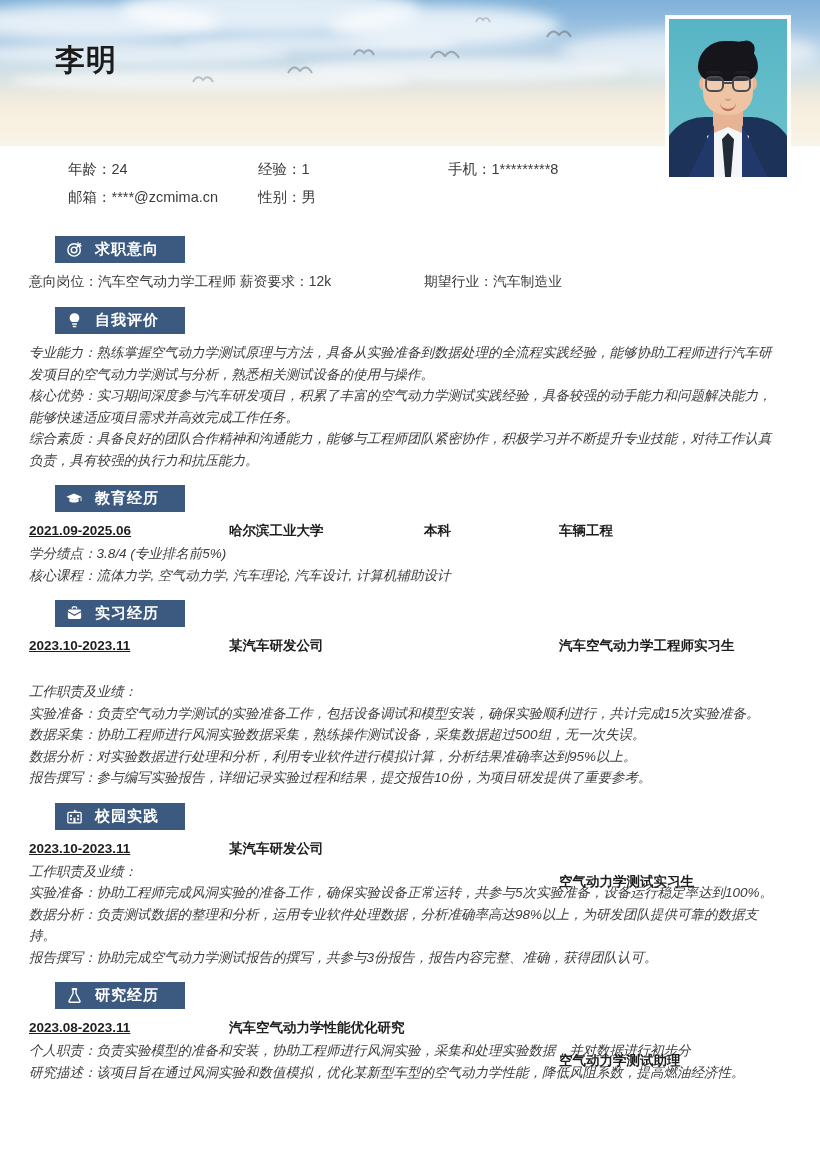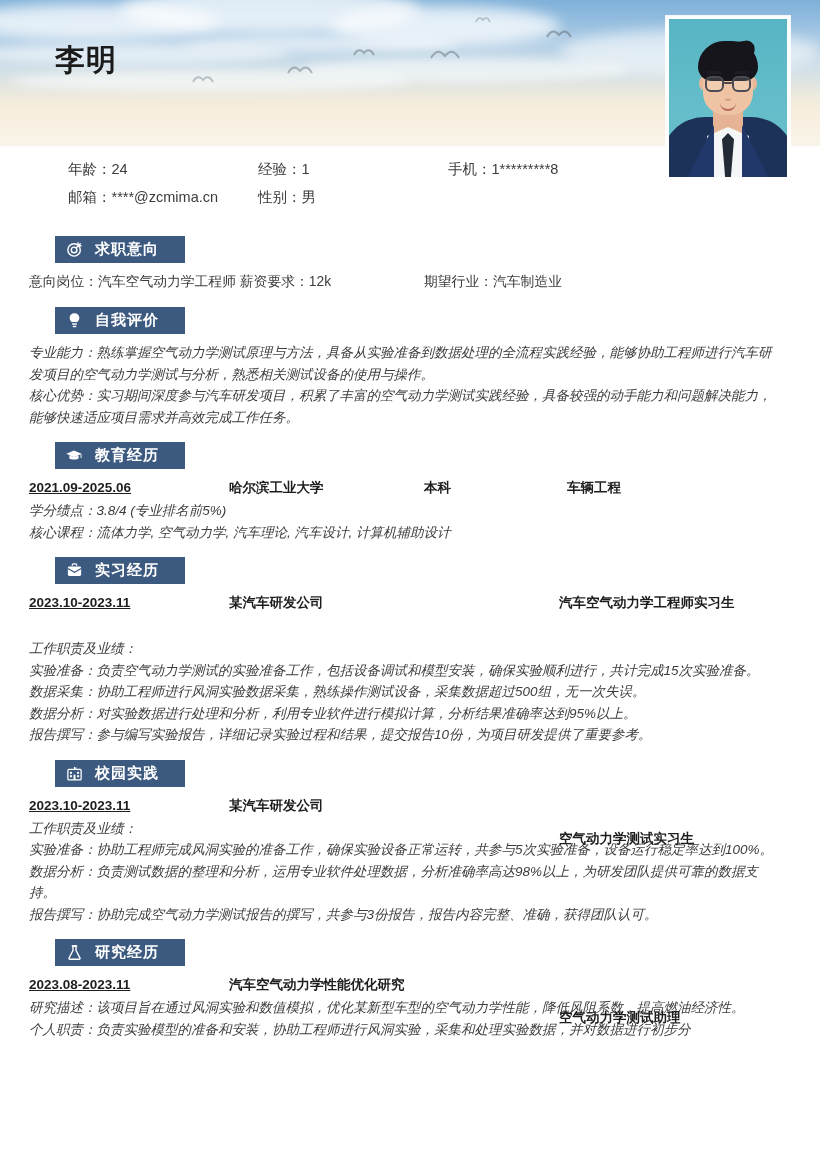--- a/index.html
+++ b/index.html
@@ -310,21 +310,21 @@
     position: relative;
     font-size: 13.5px;
     font-weight: bold;
     color: #1e1e1e;
     min-height: 21px;
     margin-bottom: 2px;
   }
   .exp-date  { position: absolute; left: 0;   top: 0; text-decoration: underline; }
   .exp-org   { position: absolute; left: 200px; top: 0; }
   .exp-deg   { position: absolute; left: 395px; top: 0; }
-  .exp-major { position: absolute; left: 530px; top: 0; margin-left: 8px; }
+  .exp-major { position: absolute; left: 530px; top: 0; }
   .exp-role  { position: absolute; left: 530px; top: 0; width: 185px; }
   .exp-role-narrow { position: absolute; left: 530px; top: 8px; margin-top: 25px; }
   .spacer-2line { height: 44px; }
   .spacer-1line { height: 21px; }
 
   .detail-line { margin: 0; }
 </style>
 </head>
 <body>
 
@@ -438,20 +438,21 @@
           <path d="M10 1.6 C6.6 1.6 4.3 4 4.3 7 C4.3 9.2 5.6 10.6 6.6 11.8 L13.4 11.8 C14.4 10.6 15.7 9.2 15.7 7 C15.7 4 13.4 1.6 10 1.6 Z" fill="#ffffff"></path>
           <rect x="7" y="13.2" width="6" height="1.8" rx="0.8" fill="#ffffff"></rect>
           <rect x="7.8" y="16.2" width="4.4" height="1.8" rx="0.9" fill="#ffffff"></rect>
         </svg>
       </span>
       <span class="sec-title">自我评价</span>
     </div>
     <div class="sec-body">
       <p>专业能力：熟练掌握空气动力学测试原理与方法，具备从实验准备到数据处理的全流程实践经验，能够协助工程师进行汽车研发项目的空气动力学测试与分析，熟悉相关测试设备的使用与操作。</p>
       <p>核心优势：实习期间深度参与汽车研发项目，积累了丰富的空气动力学测试实践经验，具备较强的动手能力和问题解决能力，能够快速适应项目需求并高效完成工作任务。</p>
+      <p>综合素质：具备良好的团队合作精神和沟通能力，能够与工程师团队紧密协作，积极学习并不断提升专业技能，对待工作认真负责，具有较强的执行力和抗压能力。</p>
     </div>
   </div>
 
   <div class="section">
     <div class="sec-head">
       <span class="sec-icon">
         <svg width="18" height="17" viewBox="0 0 20 20">
           <path d="M10 4 L19 8 L10 12 L1 8 Z" fill="#ffffff"></path>
           <path d="M4.6 9.6 L4.6 13.6 C6.2 15.2 13.8 15.2 15.4 13.6 L15.4 9.6 L10 12 Z" fill="#ffffff"></path>
           <path d="M18.3 8.4 L18.3 13" stroke="#ffffff" stroke-width="1.1" fill="none"></path>
@@ -534,18 +535,18 @@
         </svg>
       </span>
       <span class="sec-title">研究经历</span>
     </div>
     <div class="sec-body">
       <div class="exp-row spacer-1line">
         <span class="exp-date">2023.08-2023.11</span>
         <span class="exp-org">汽车空气动力学性能优化研究</span>
         <span class="exp-role-narrow">空气动力学测试助理</span>
       </div>
+      <p class="detail-line">个人职责：负责实验模型的准备和安装，协助工程师进行风洞实验，采集和处理实验数据，并对数据进行初步分</p>
       <p class="detail-line">研究描述：该项目旨在通过风洞实验和数值模拟，优化某新型车型的空气动力学性能，降低风阻系数，提高燃油经济性。</p>
-      <p class="detail-line">个人职责：负责实验模型的准备和安装，协助工程师进行风洞实验，采集和处理实验数据，并对数据进行初步分</p>
     </div>
   </div>
 
 </div>
 
 </body></html>

